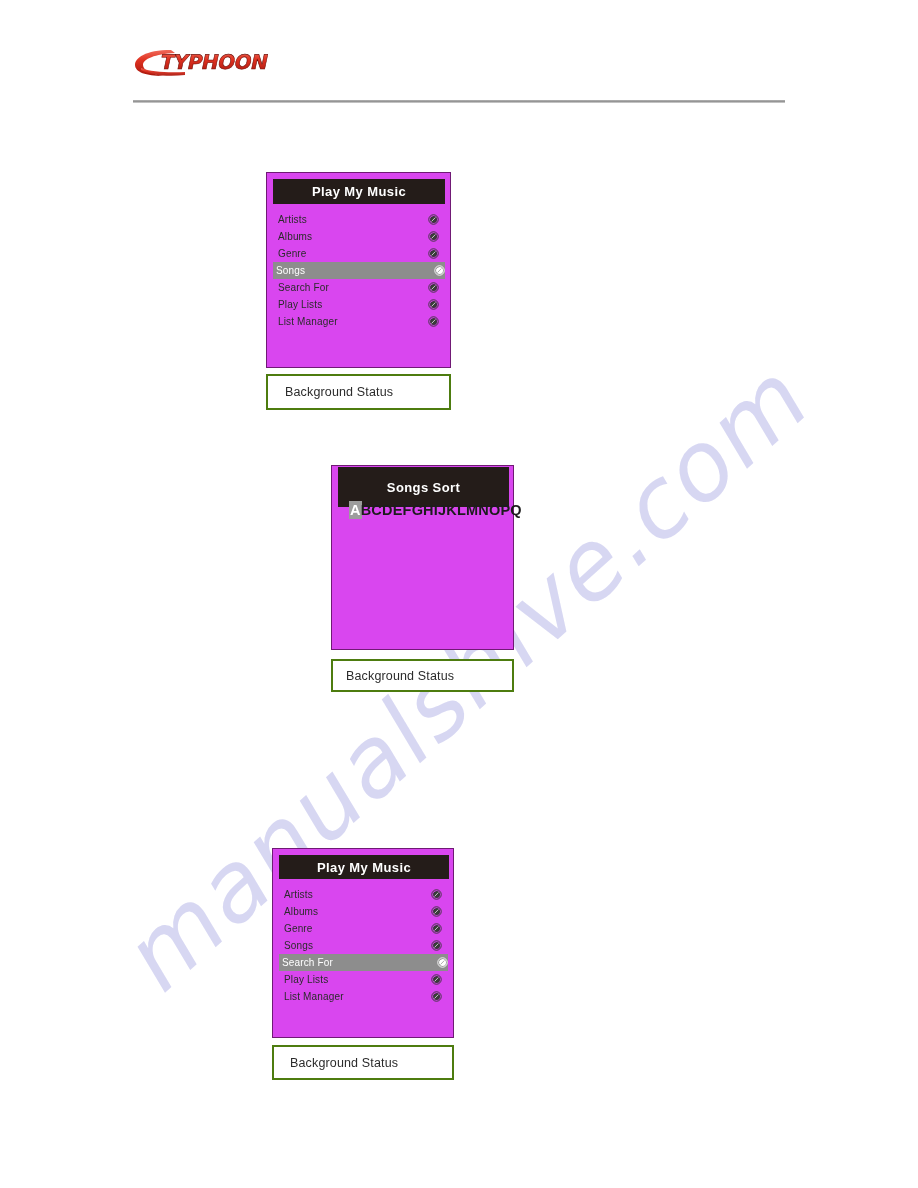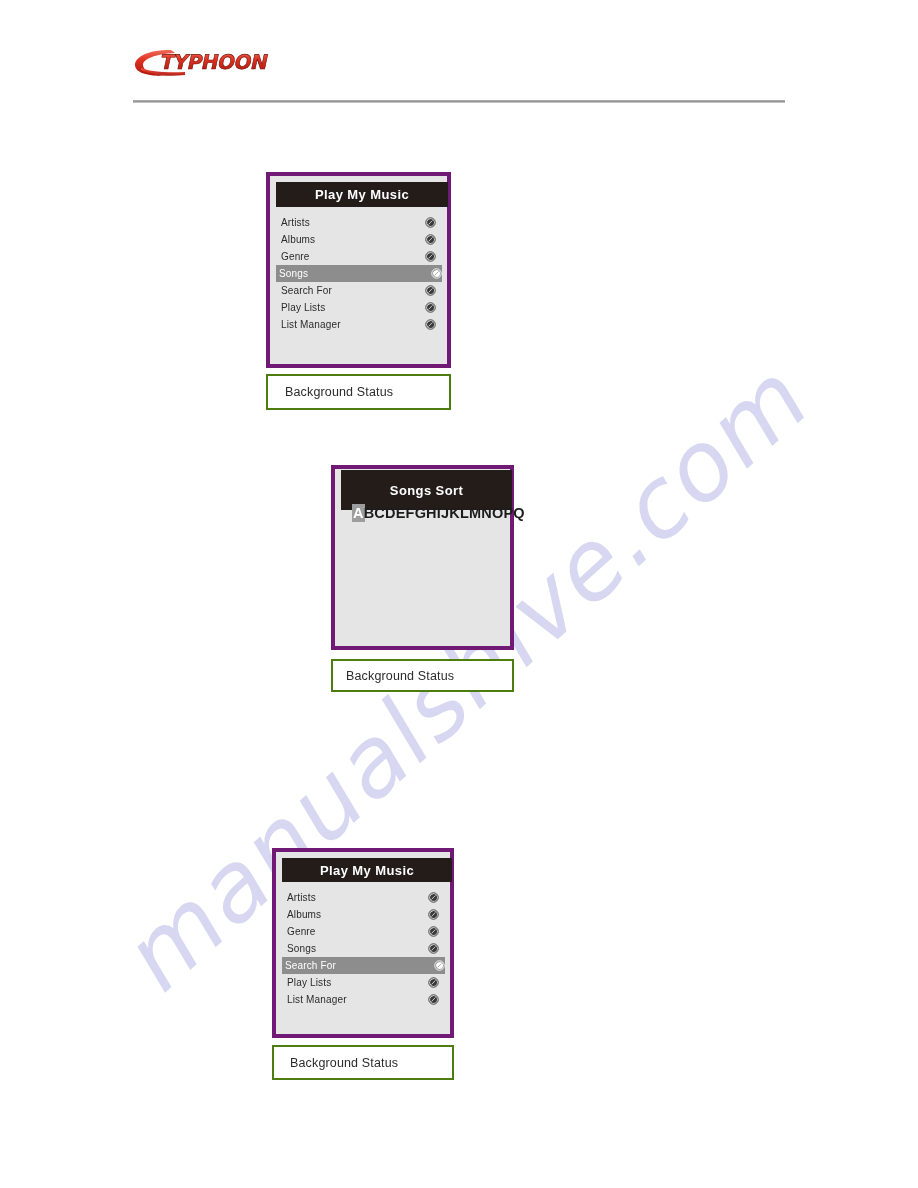--- a/index.html
+++ b/index.html
@@ -61,22 +61,22 @@
     top: 100px;
     width: 652px;
     height: 3px;
     background: linear-gradient(to bottom, #b9b9b9 0%, #8e8e8e 45%, #d8d8d8 100%);
   }
 
   
   .device-group { position: absolute; z-index: 2; }
 
   .screen-frame {
-    background: #e5e5e5;
-    border: 4px solid #701a75;
+    background: #d946ef;
+    border: 1px solid #701a75;
     box-sizing: border-box;
     position: relative;
   }
   .screen-title {
     position: absolute;
     background: #241c19;
     color: #ffffff;
     font-size: 13px;
     font-weight: 700;
     letter-spacing: 0.4px;

